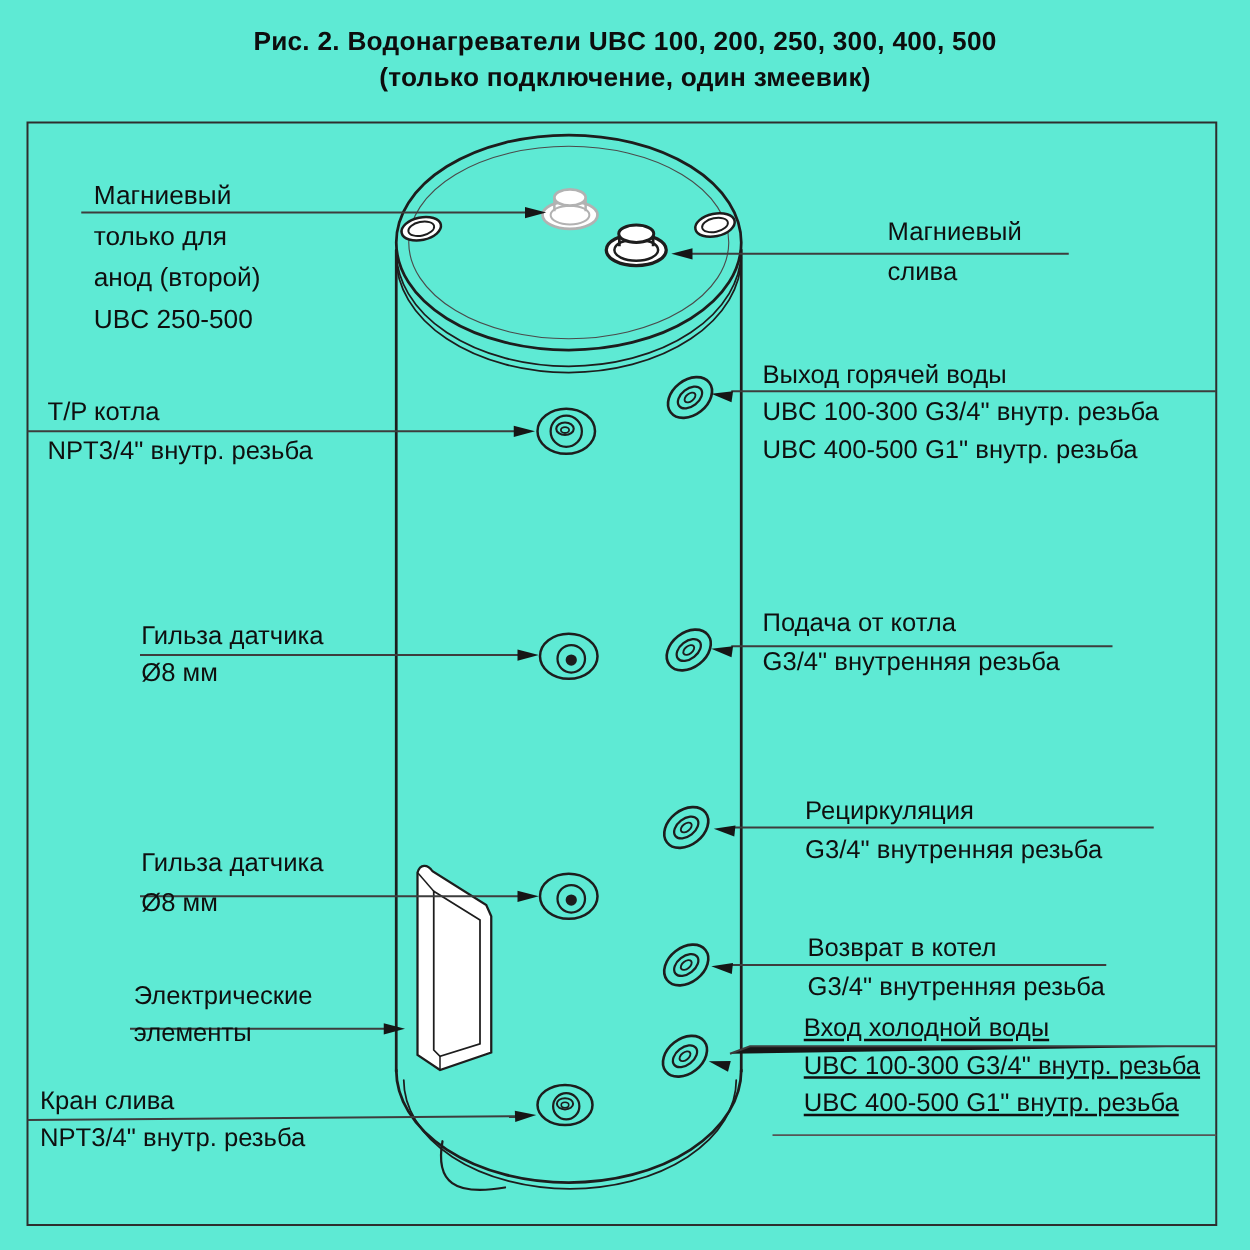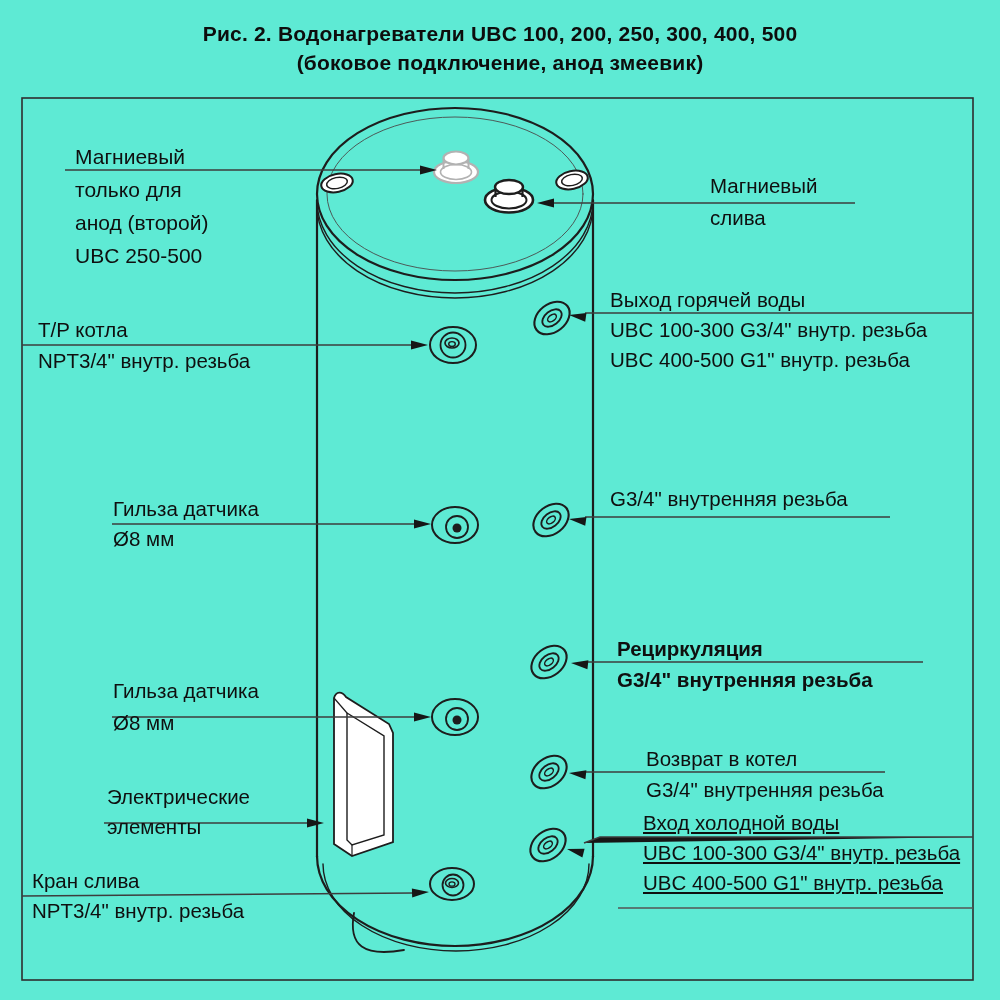--- a/index.html
+++ b/index.html
@@ -143,21 +143,21 @@
       <line x1="585" y1="772" x2="885" y2="772"></line>
       <path d="M569 773 L586 768.5 L586 777.5 Z" stroke="none" transform="rotate(6 569 773)"></path>
       <polyline points="973,837 600,837 584,843"></polyline>
       <path d="M567 849 L584 844.5 L584 853.5 Z" stroke="none" transform="rotate(14 567 849)"></path>
       <line x1="618" y1="908" x2="973" y2="908" stroke="#555" stroke-width="1.4"></line>
     </g>
   </svg>
 
   <div class="title">
     <div>Рис. 2. Водонагреватели UBC 100, 200, 250, 300, 400, 500</div>
-    <div>(боковое подключение, анод змеевик)</div>
+    <div>(только подключение, один змеевик)</div>
   </div>
 
   <div class="lbl" style="left:75px; top:140px; line-height:33px; font-size:21px;">
     <div>Магниевый</div>
     <div>только для</div>
     <div>анод (второй)</div>
     <div>UBC 250-500</div>
   </div>
   <div class="lbl" style="left:38px; top:314px;">
     <div>T/P котла</div>
@@ -183,23 +183,24 @@
   <div class="lbl" style="left:710px; top:170px; line-height:32px;">
     <div>Магниевый</div>
     <div>слива</div>
   </div>
   <div class="lbl" style="left:610px; top:285px; line-height:30px;">
     <div>Выход горячей воды</div>
     <div>UBC 100-300 G3/4" внутр. резьба</div>
     <div>UBC 400-500 G1" внутр. резьба</div>
   </div>
   <div class="lbl" style="left:610px; top:483px;">
+    <div>Подача от котла</div>
     <div>G3/4" внутренняя резьба</div>
   </div>
-  <div class="lbl" style="left:617px; top:633px;font-weight:bold;">
+  <div class="lbl" style="left:644px; top:633px;">
     <div>Рециркуляция</div>
     <div>G3/4" внутренняя резьба</div>
   </div>
   <div class="lbl" style="left:602px; top:743px;margin-left:44px;">
     <div>Возврат в котел</div>
     <div>G3/4" внутренняя резьба</div>
   </div>
   <div class="lbl" style="left:643px; top:808px; line-height:30px;text-decoration:underline;">
     <div>Вход холодной воды</div>
     <div>UBC 100-300 G3/4" внутр. резьба</div>

